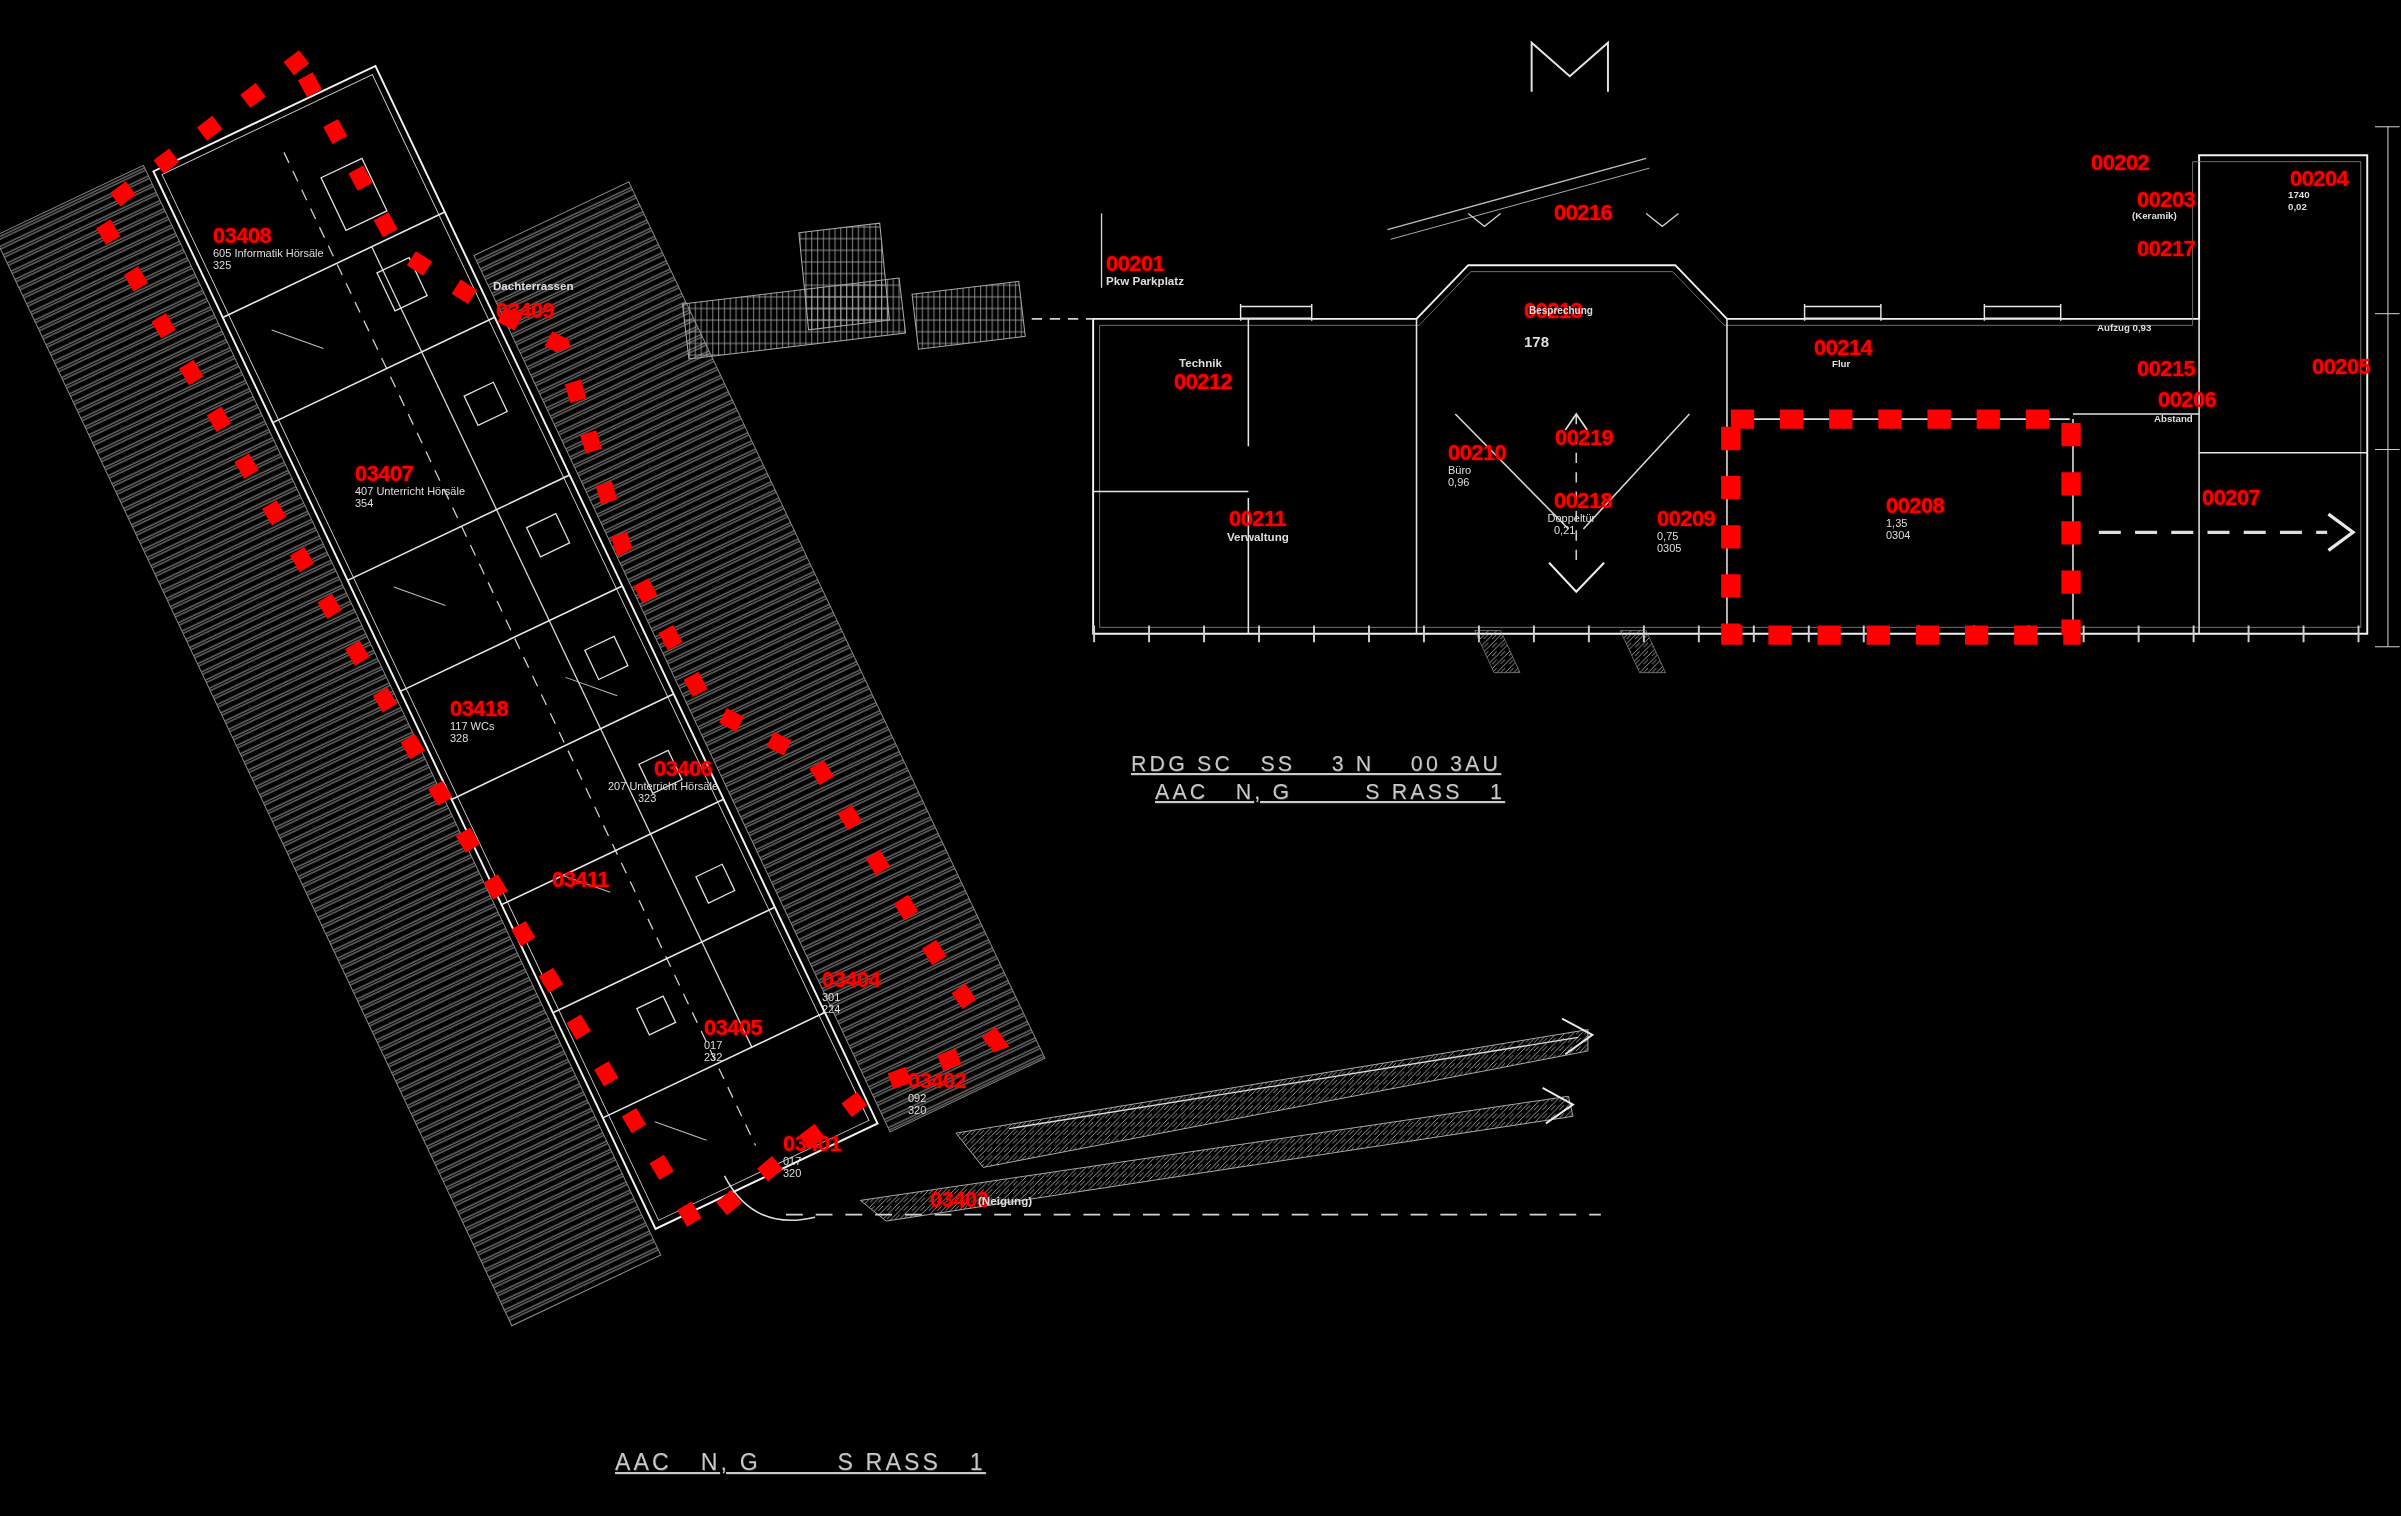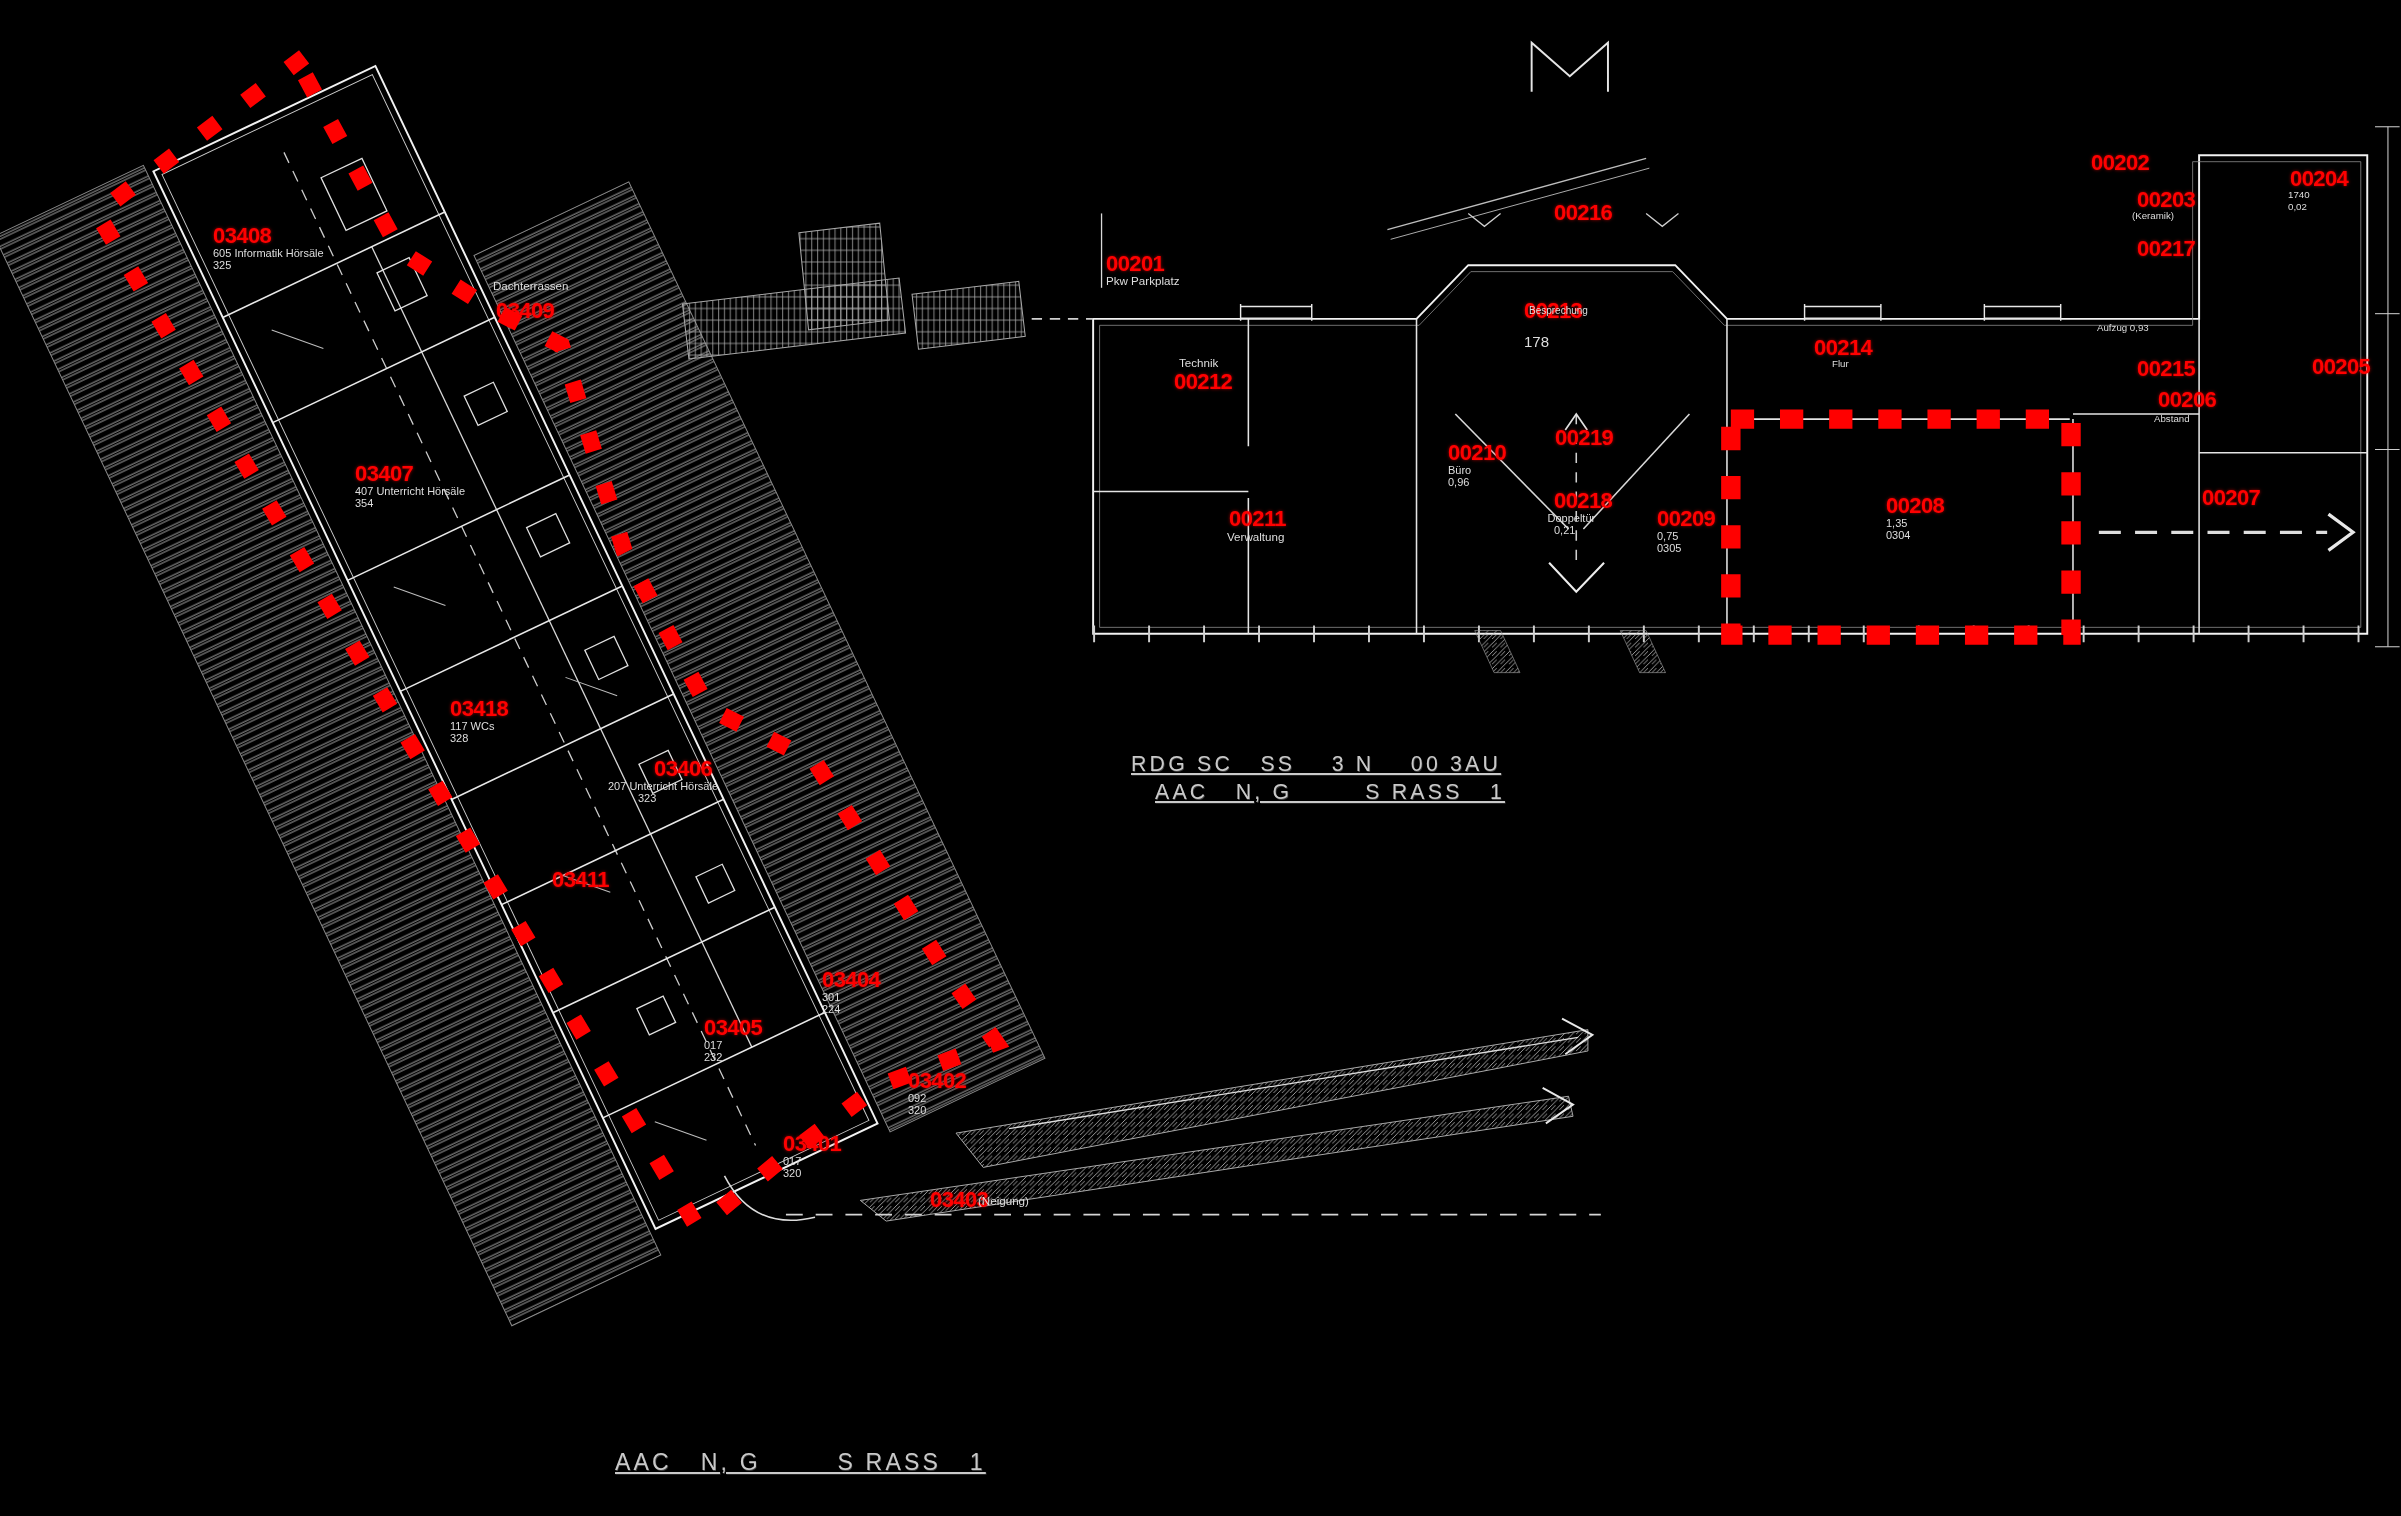--- a/index.html
+++ b/index.html
@@ -3,21 +3,21 @@
 <meta charset="utf-8">
 <style>
   html,body{margin:0;padding:0;background:#000;}
   .stage{position:relative;width:2401px;height:1516px;background:#000;overflow:hidden;
          font-family:"Liberation Sans", sans-serif;}
   svg{position:absolute;left:0;top:0;}
   .rlabel{position:absolute;display:flex;flex-direction:column;line-height:1.08;}
   .code{color:#ff0000;font-weight:bold;font-size:22px;letter-spacing:-0.6px;
         text-shadow:0 0 3.2px rgba(255,0,0,.65);white-space:pre;}
   .sub{color:#dedede;font-size:11px;white-space:pre;}
-  .anno{position:absolute;color:#dedede;font-size:11.6px;white-space:pre;}
+  .anno{position:absolute;color:#dedede;font-size:11.6px;white-space:pre;font-weight:bold;}
   .title{position:absolute;color:#c9c9c9;white-space:pre;letter-spacing:3.2px;
          text-shadow:0.6px 0.6px 0 #3c3c3c;text-decoration:underline;}
   .title-big{font-size:23px;}
   .title-small{font-size:21.3px;}
 </style>
 </head>
 <body>
 
 <div class="stage">
 

